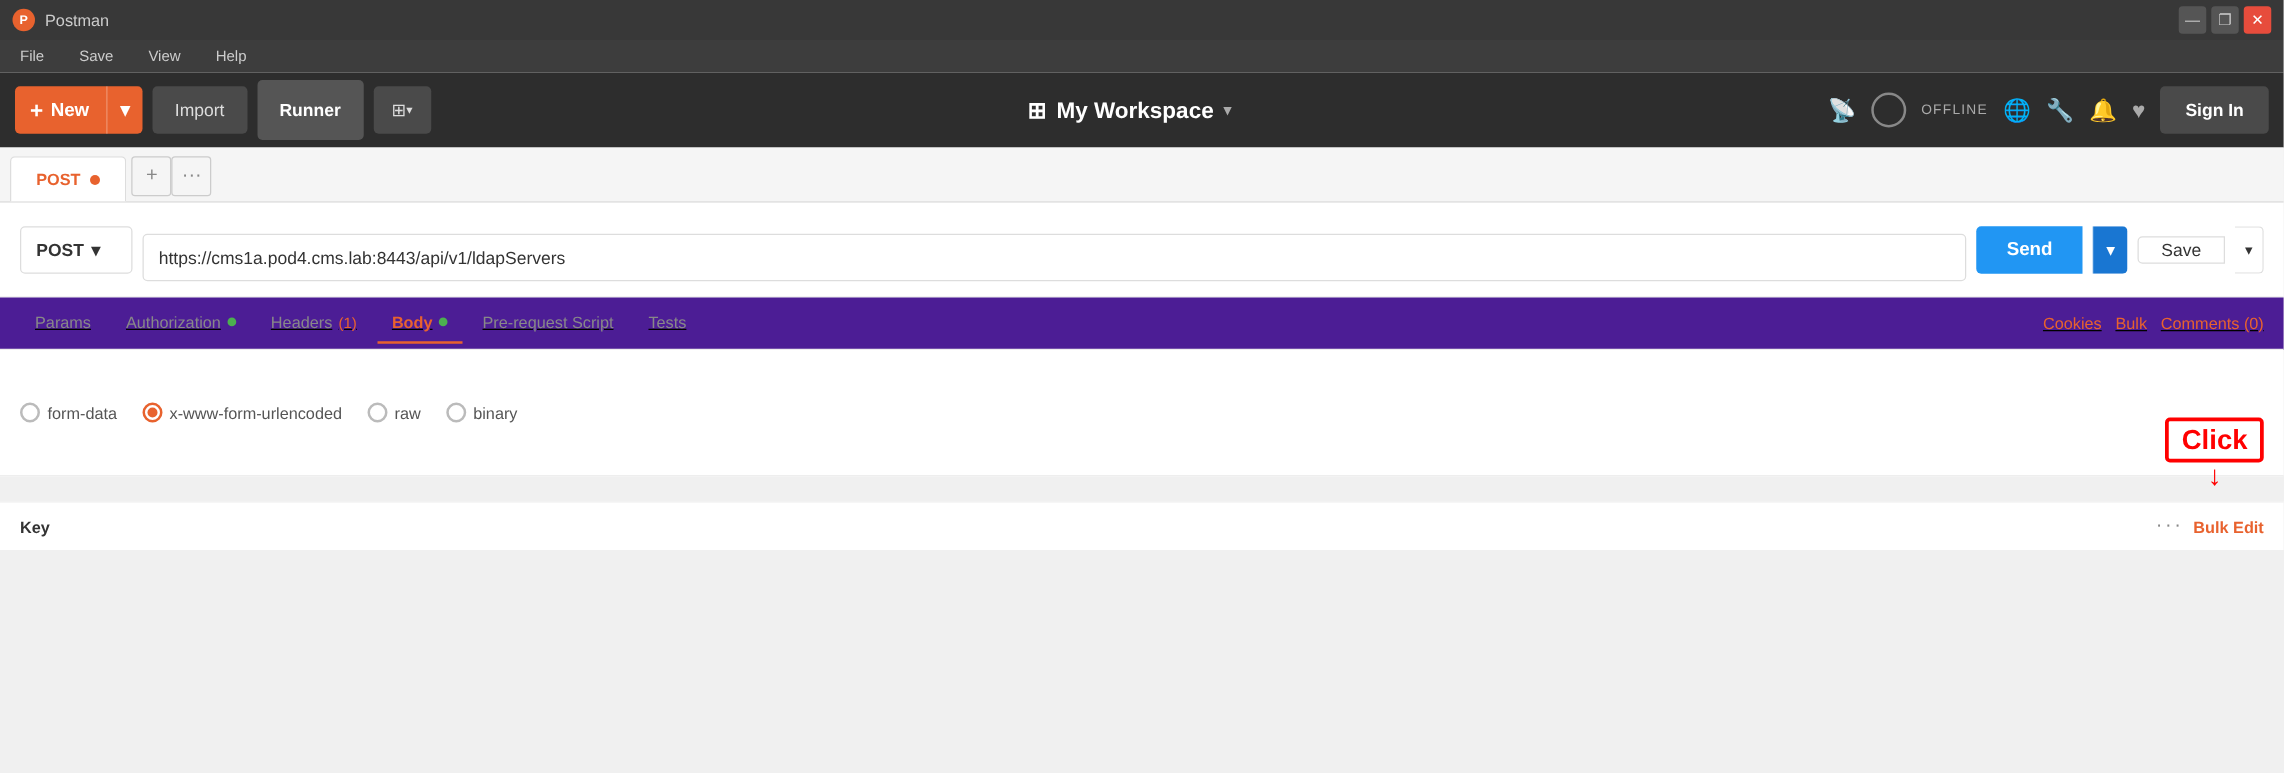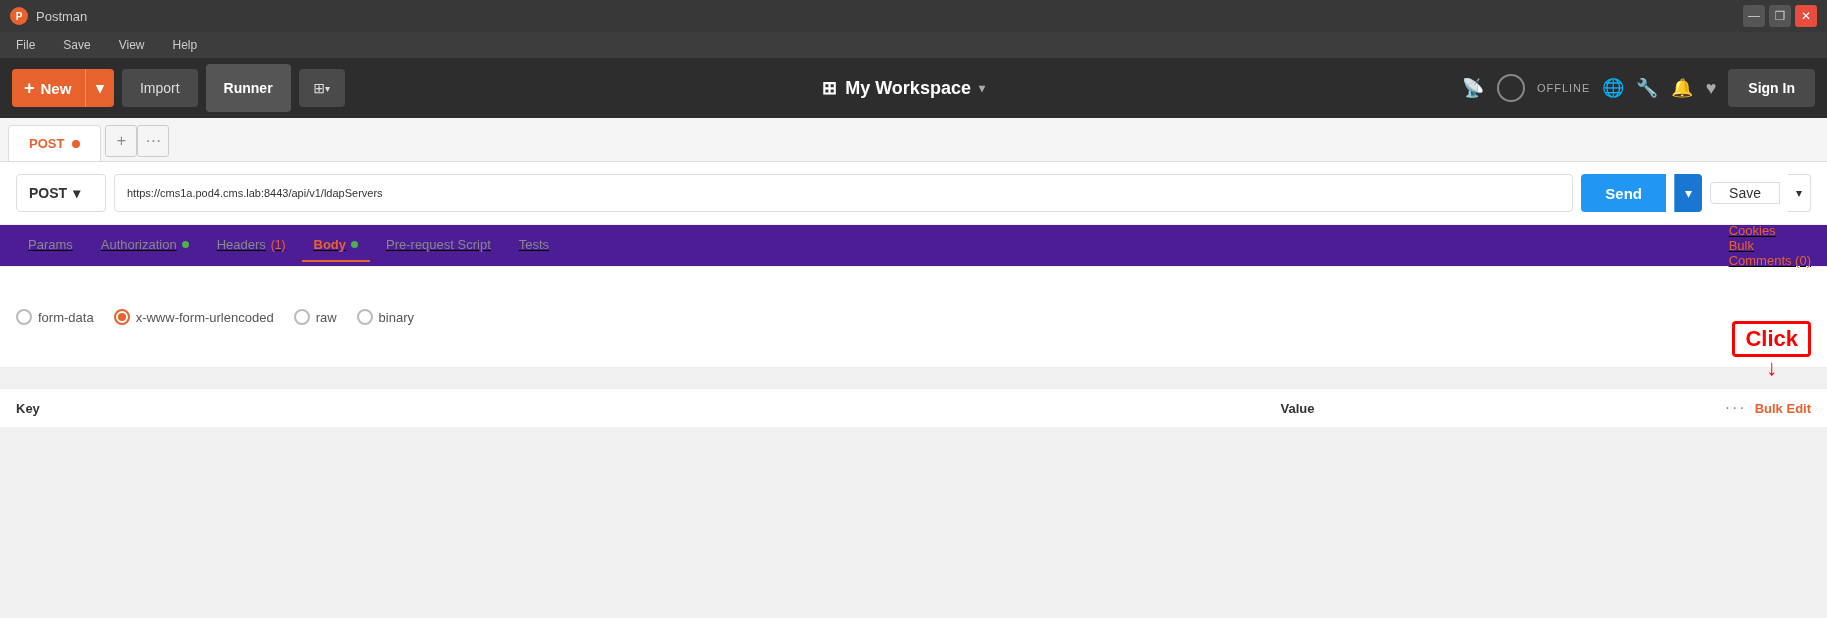--- a/index.html
+++ b/index.html
@@ -265,23 +265,24 @@
       align-items: center;
       gap: 6px;
       min-width: 90px;
     }
     .url-input {
       flex: 1;
       height: 38px;
       border: 1px solid #ddd;
       border-radius: 4px;
       padding: 0 12px;
-      font-size: 11px;
+      font-size: 14px;
       color: #333;
       outline: none;
+      margin-top: 13px;
     }
     .send-btn {
       background: #2196f3;
       color: white;
       border: none;
       border-radius: 4px 0 0 4px;
       height: 38px;
       padding: 0 24px;
       font-size: 15px;
       font-weight: bold;
@@ -342,21 +343,21 @@
       gap: 5px;
     }
     .req-tab.active {
       color: #e8622e;
       border-bottom: 2px solid #e8622e;
       font-weight: bold;
     }
     .req-tab-dot { width: 7px; height: 7px; border-radius: 50%; }
     .req-tab-dot.green { background: #4caf50; }
     .req-tab-count { color: #e8622e; font-size: 12px; }
-    .req-tabs-right { margin-left: auto; display: flex; gap: 0; flex-direction: column; }
+    .req-tabs-right { margin-left: auto; display: flex; gap: 11px; }
     .req-tab-link { color: #e8622e; font-size: 13px; cursor: pointer; }
 
     
     .body-options {
       background: white;
       display: flex;
       align-items: center;
       padding: 10px 16px;
       gap: 20px;
       border-bottom: 1px solid #eee;
@@ -539,18 +540,17 @@
   <div class="body-options-right" style="display:flex; align-items:center; gap:12px; position:relative;">
     <div style="position:relative; display:inline-block;margin-top:44px;">
       <span class="click-badge">Click</span>
       <div class="click-arrow">↓</div>
     </div>
   </div>
 </div>
 
 <div class="table-header" style="margin-top: 20px;">
   <div class="th-key">Key</div>
-  <div class="th-value">Value</div>
   <div class="th-actions">
     <span class="dots-btn">···</span>
     <span class="bulk-edit-btn">Bulk Edit</span>
   </div>
 </div>
 
 </body></html>

